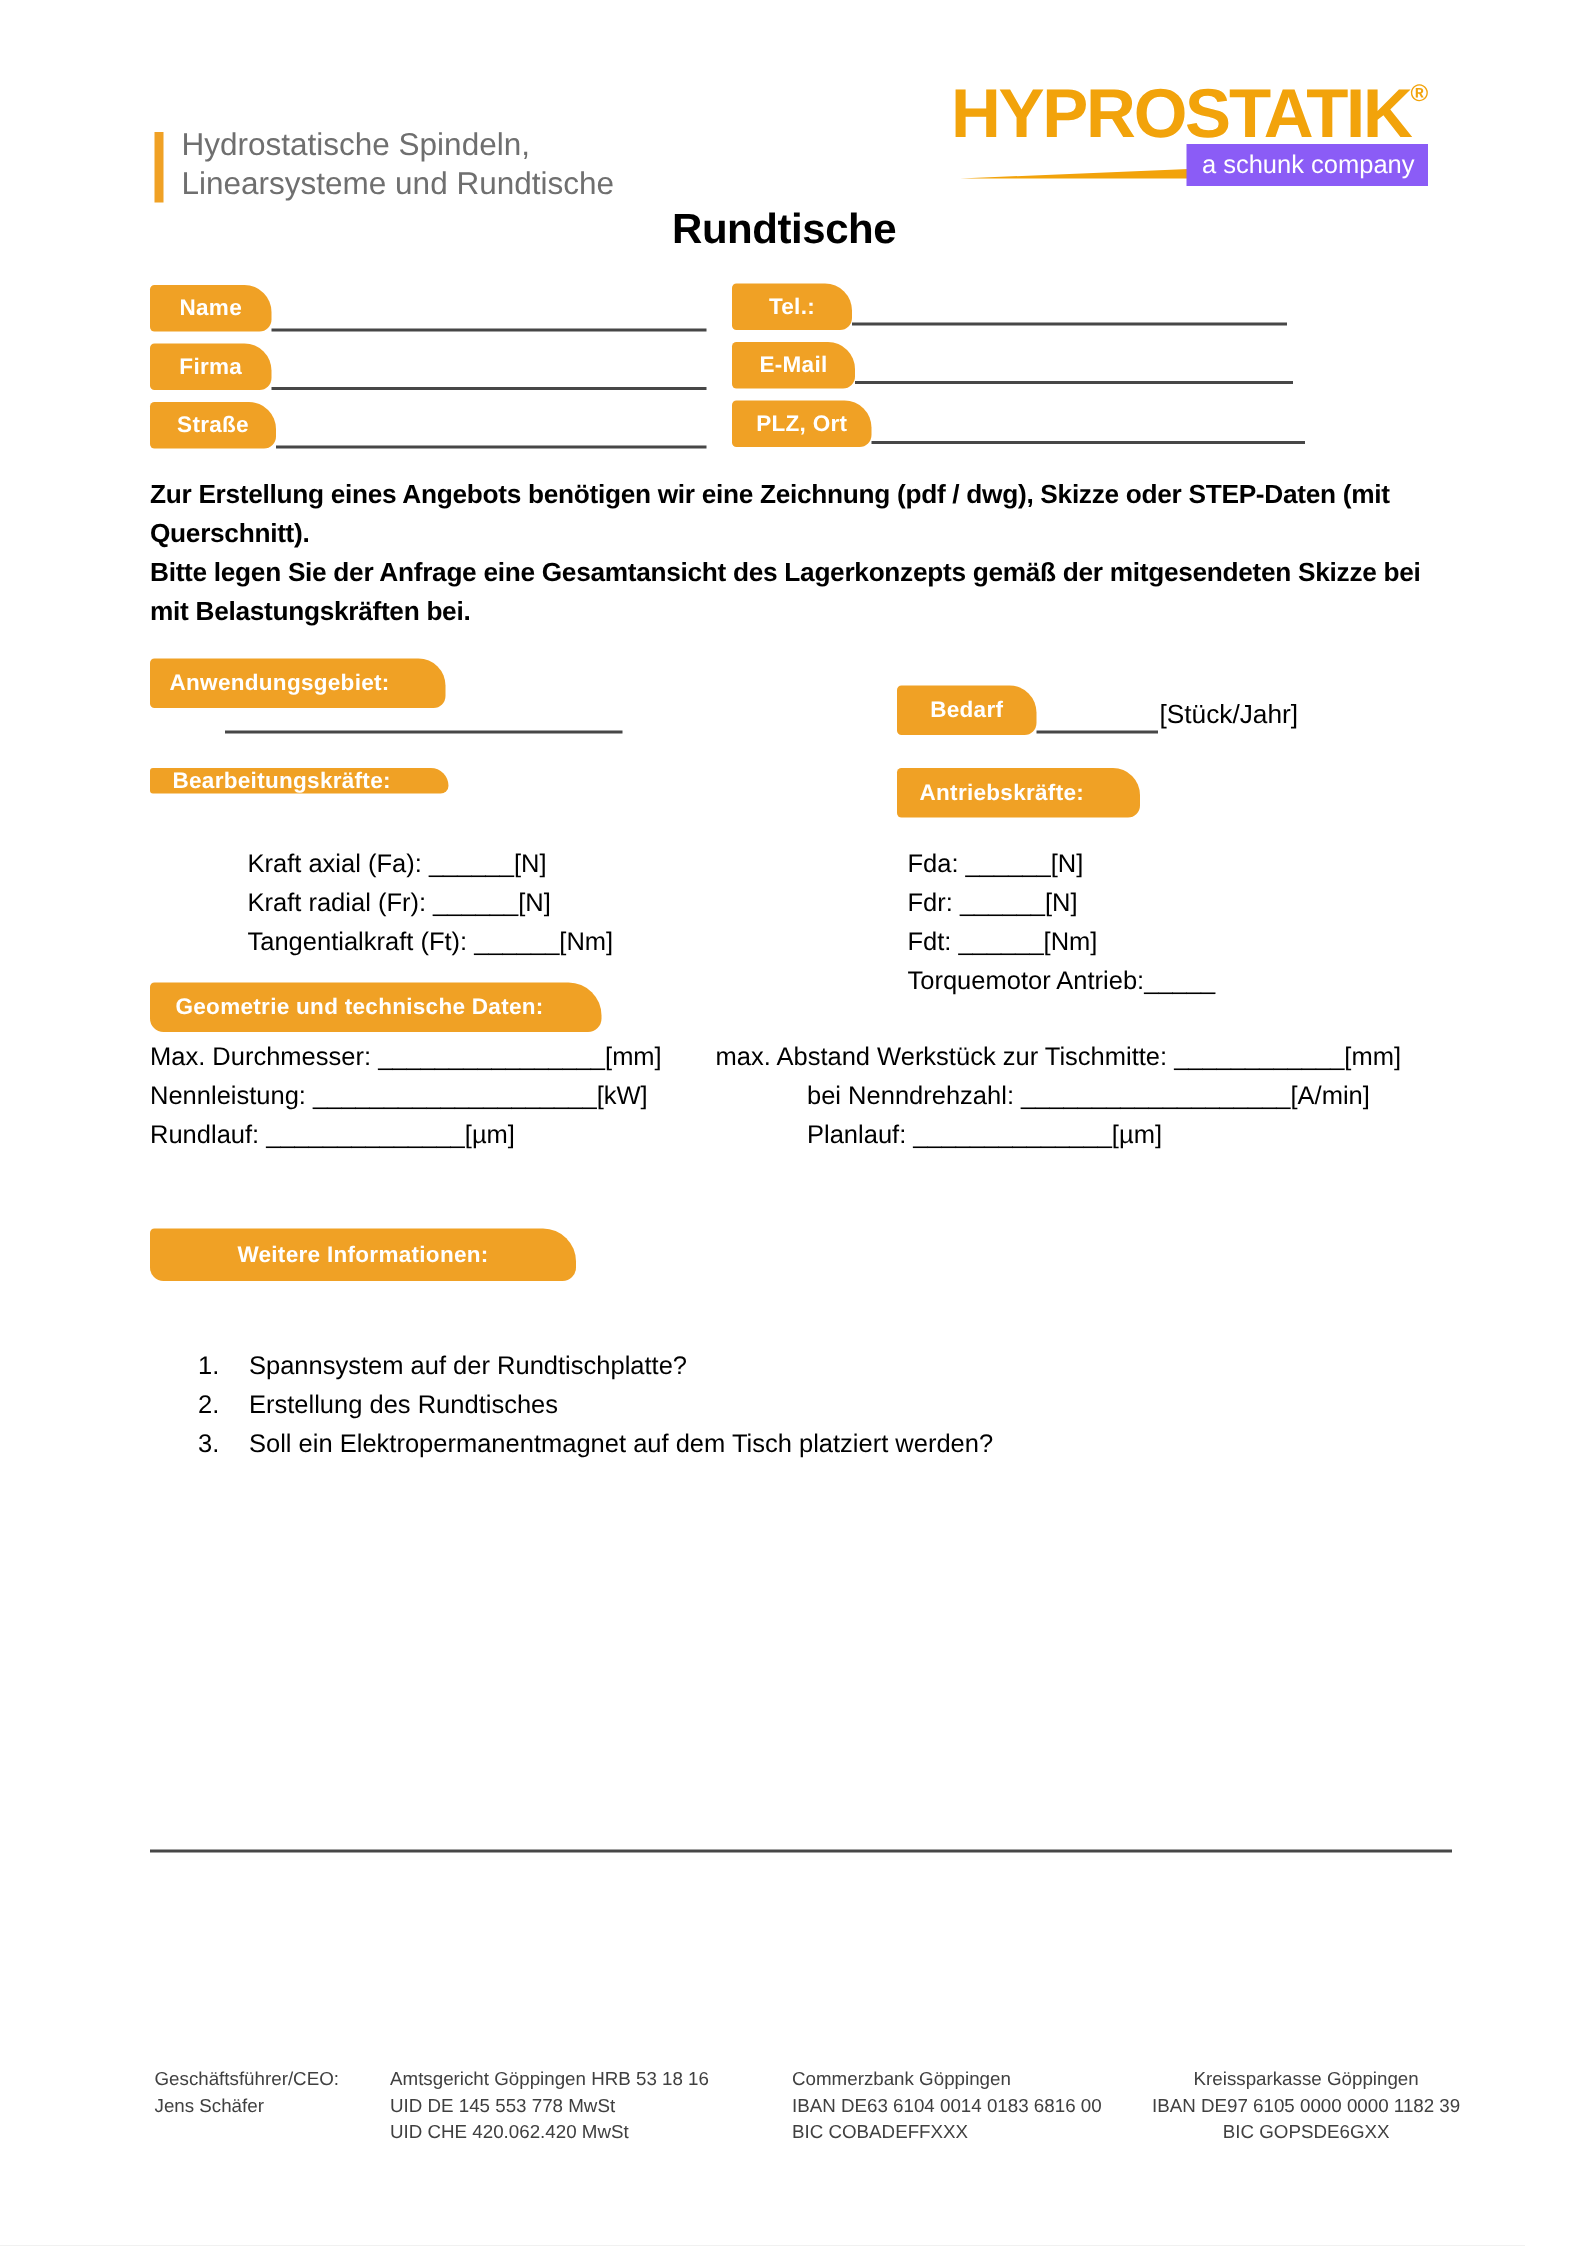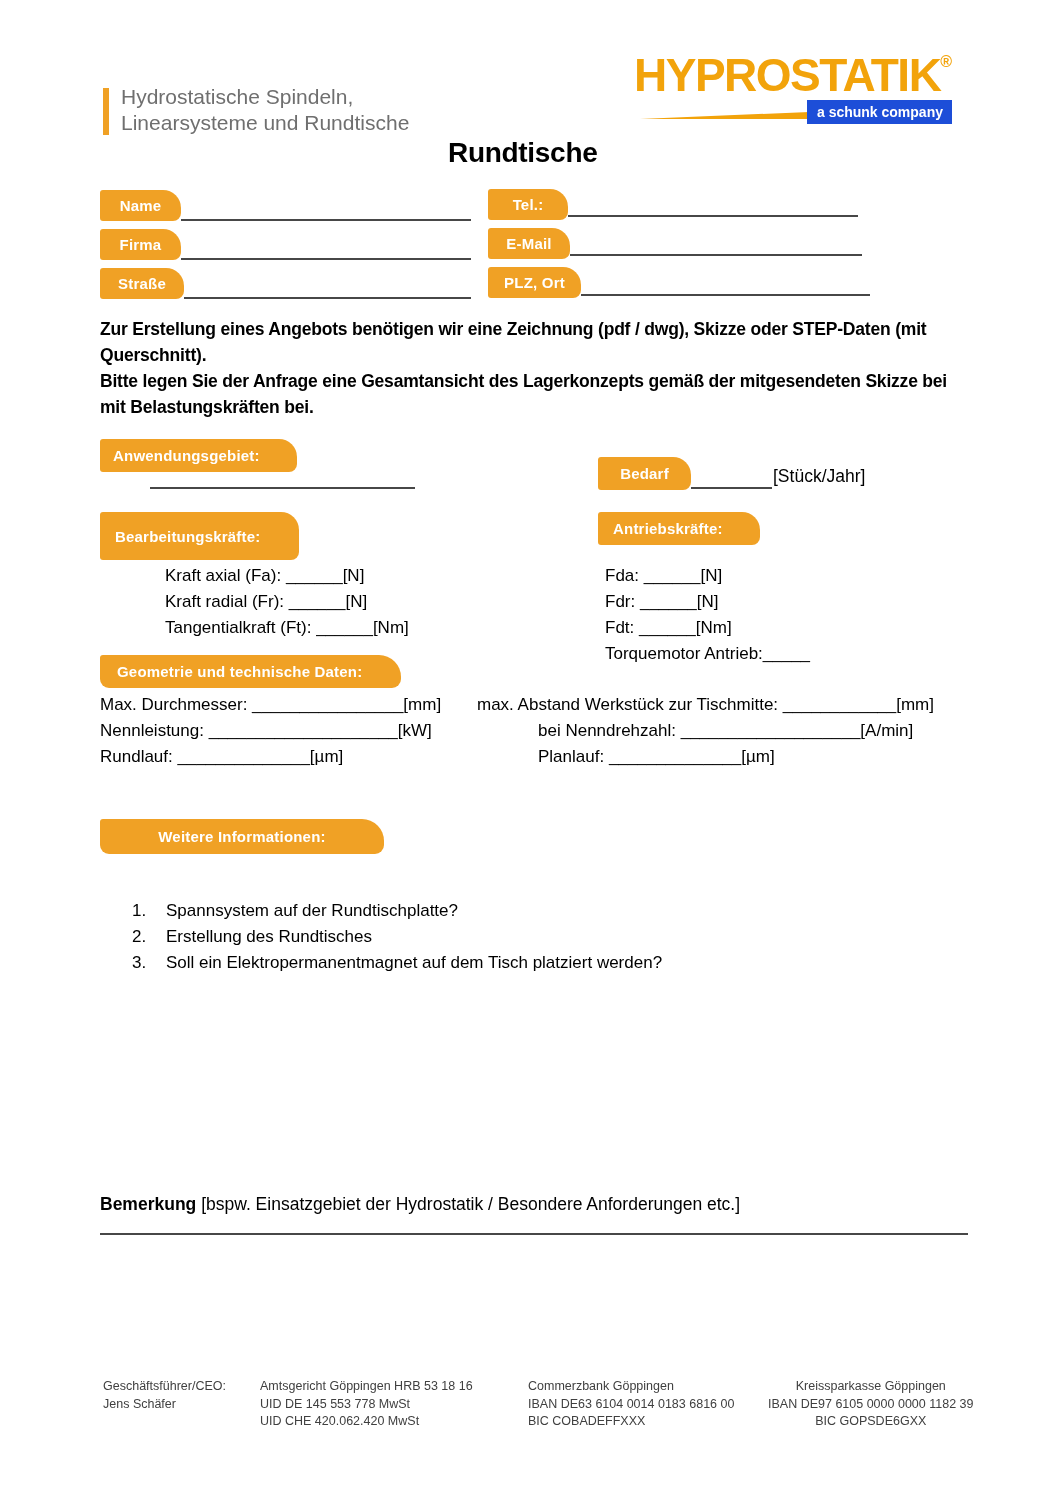--- a/index.html
+++ b/index.html
@@ -26,22 +26,22 @@
     font-size:46px;font-weight:bold;color:#F2A30B;letter-spacing:-1.5px;
     line-height:1;white-space:nowrap;
   }
   .logo-reg{font-size:16px;vertical-align:24px;letter-spacing:0;}
   .logo-wedge-area{position:relative;height:26px;width:322px;margin-top:1px;}
   .logo-wedge{
     position:absolute;right:4px;bottom:6px;width:0;height:0;
     border-bottom:13px solid #F2A30B;border-left:312px solid transparent;
   }
   .logo-sub{
-    position:absolute;right:4px;bottom:1px;background:#1d4ed8;color:#fff;
-    font-size:14px;padding:4px 9px 4px 10px;white-space:nowrap;font-weight:bold;
+    position:absolute;right:4px;bottom:1px;background:#8b5cf6;color:#fff;
+    font-size:17px;padding:4px 9px 4px 10px;white-space:nowrap;
   }
   .page-title{font-size:28px;font-weight:bold;letter-spacing:-.3px;}
   .intro{font-weight:bold;font-size:17.5px;line-height:26px;letter-spacing:-.2px;}
   .list-row{position:absolute;display:flex;font-size:17px;white-space:nowrap;}
   .list-num{width:34px;}
   .remark-b{font-weight:bold;}
   .footer-col{position:absolute;font-size:12.5px;line-height:17.5px;color:#404040;}
   .footer-col div{white-space:nowrap;}
 </style>
 </head>
@@ -104,21 +104,21 @@
       <span>Anwendungsgebiet:</span>
     </div>
   <div class="fill-line" style="left:150px;top:487px;width:265px;"></div>
 
   <div class="tab" style="left:598px;top:457px;width:93px;height:33px;">
       <span>Bedarf</span>
     </div>
   <div class="fill-line" style="left:691px;top:487px;width:81px;"></div>
   <div class="txt" style="left:773px;top:466px;font-size:17.5px;">[Stück/Jahr]</div>
 
-  <div class="tab tab--left" style="left:100px;top:512px;width:184px;height:48px;padding-left:15px;">
+  <div class="tab tab--left" style="left:100px;top:512px;width:184px;height:17px;padding-left:15px;">
       <span>Bearbeitungskräfte:</span>
     </div>
   <div class="tab tab--left" style="left:598px;top:512px;width:147px;height:33px;padding-left:15px;">
       <span>Antriebskräfte:</span>
     </div>
 
   <div class="txt" style="left:165px;top:566px;">Kraft axial (Fa): ______[N]</div>
   <div class="txt" style="left:165px;top:592px;">Kraft radial (Fr): ______[N]</div>
   <div class="txt" style="left:165px;top:618px;">Tangentialkraft (Ft): ______[Nm]</div>
 
@@ -148,23 +148,20 @@
   </div>
   <div class="list-row" style="left:132px;top:927px;">
     <span class="list-num">2.</span>
     <span>Erstellung des Rundtisches</span>
   </div>
   <div class="list-row" style="left:132px;top:953px;">
     <span class="list-num">3.</span>
     <span>Soll ein Elektropermanentmagnet auf dem Tisch platziert werden?</span>
   </div>
 
-  <div class="txt" style="left:100px;top:1194px;font-size:17.5px;">
-    <span class="remark-b">Bemerkung</span><span> [bspw. Einsatzgebiet der Hydrostatik / Besondere Anforderungen etc.]</span>
-  </div>
   <div class="fill-line" style="left:100px;top:1233px;width:868px;"></div>
 
   <div class="footer-col" style="left:103px;top:1378px;">
     <div>Geschäftsführer/CEO:</div>
     <div>Jens Schäfer</div>
   </div>
   <div class="footer-col" style="left:260px;top:1378px;">
     <div>Amtsgericht Göppingen HRB 53 18 16</div>
     <div>UID DE 145 553 778 MwSt</div>
     <div>UID CHE 420.062.420 MwSt</div>

